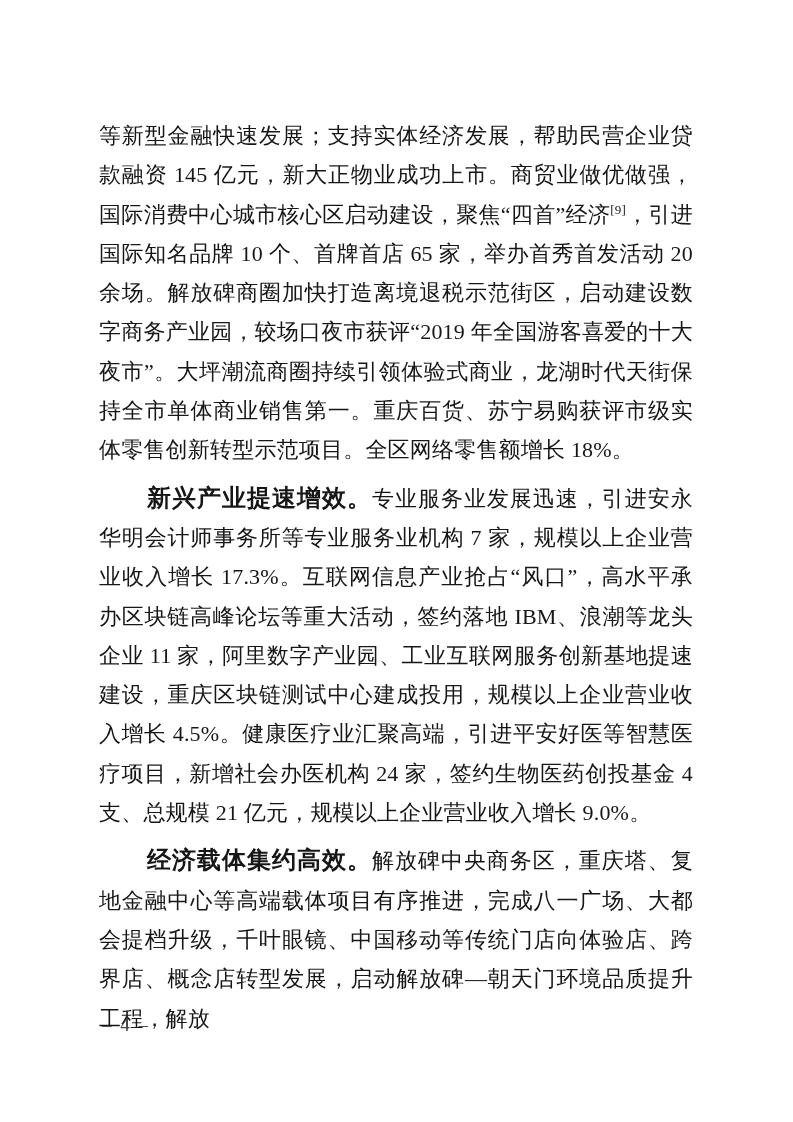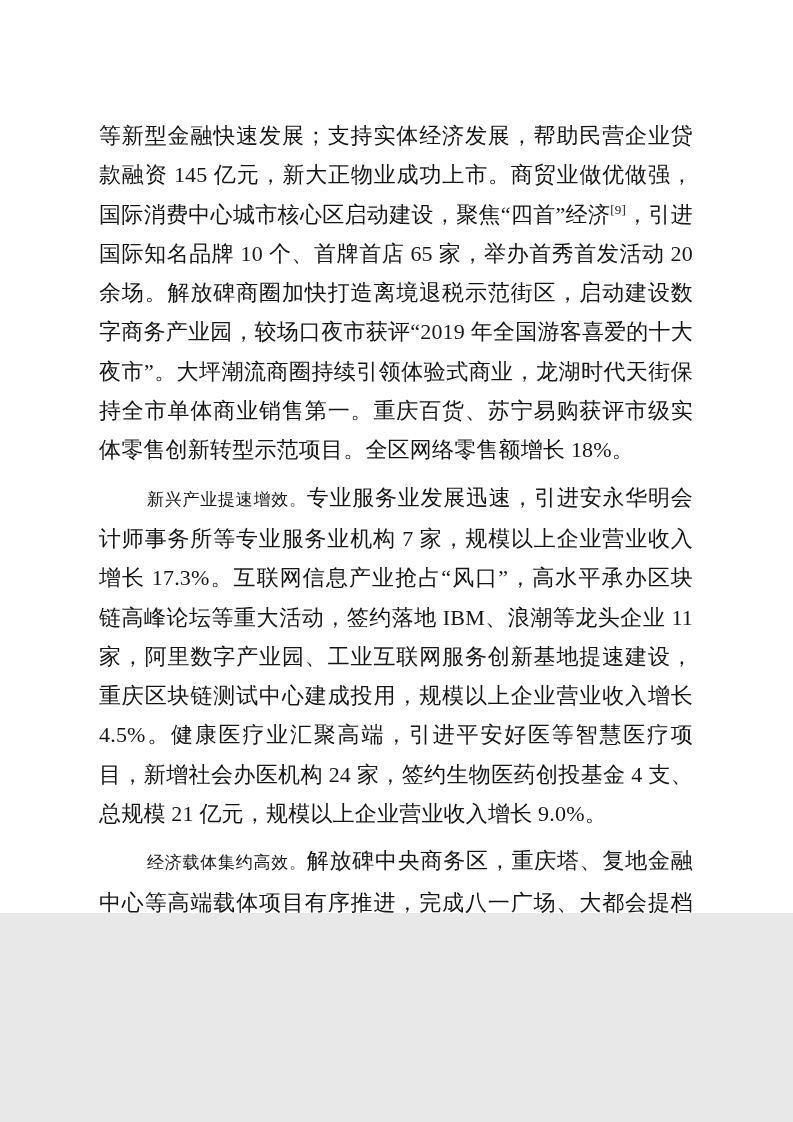--- a/index.html
+++ b/index.html
@@ -3,21 +3,21 @@
 <meta charset="utf-8">
 <style>
   html, body {
     margin: 0;
     padding: 0;
     background: #e8e8e8;
   }
   .page {
     position: relative;
     width: 793px;
-    height: 913px;
+    height: 1122px;
     margin: 0 auto;
     background: #ffffff;
     overflow: hidden;
     font-family: "Liberation Serif", "DejaVu Serif", serif;
   }
   .content {
     position: absolute;
     left: 99px;
     top: 116px;
     width: 594px;
@@ -29,23 +29,23 @@
     color: #161616;
     text-align: justify;
     text-justify: inter-ideograph;
     letter-spacing: 0.2px;
   }
   .para.indent {
     text-indent: 48px;
     margin-top: 8px;
   }
   .bold-lead {
-    font-weight: normal;
+    font-weight: bold;
     font-family: "Liberation Sans", "DejaVu Sans", sans-serif;
-    font-size: 17px;
+    font-size: 24px;
   }
   sup.fnref {
     font-size: 13px;
     line-height: 0;
     vertical-align: super;
   }
   .footer {
     position: absolute;
     left: 102px;
     top: 1013px;

